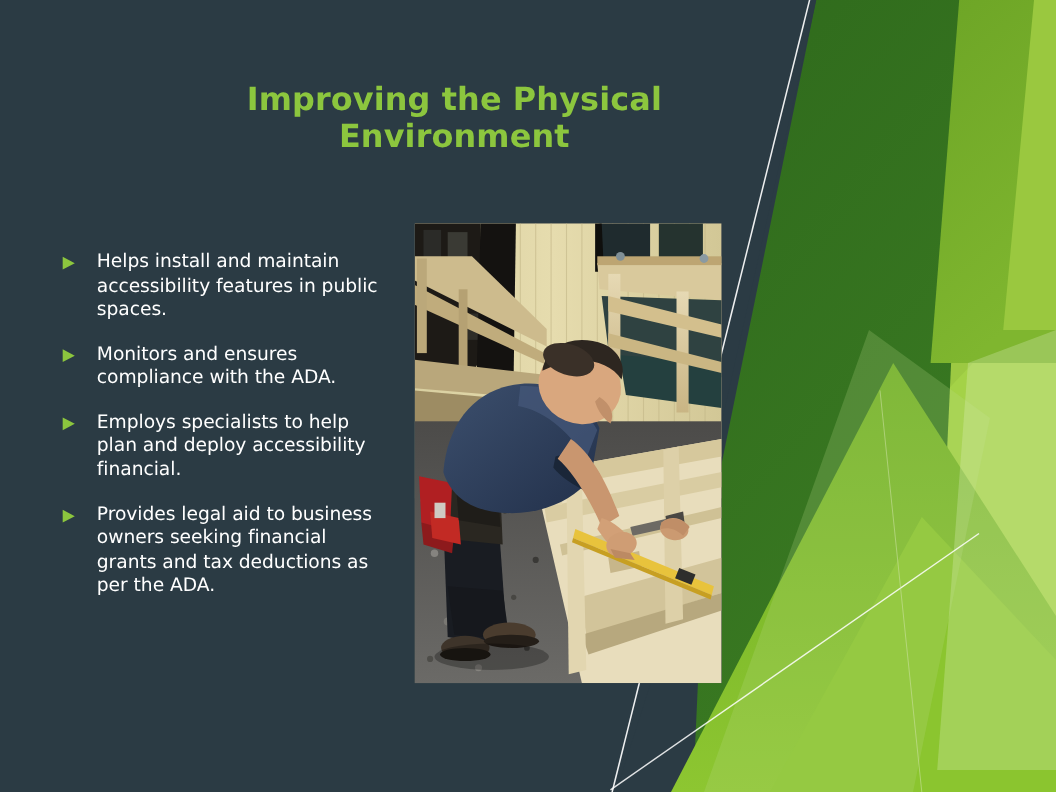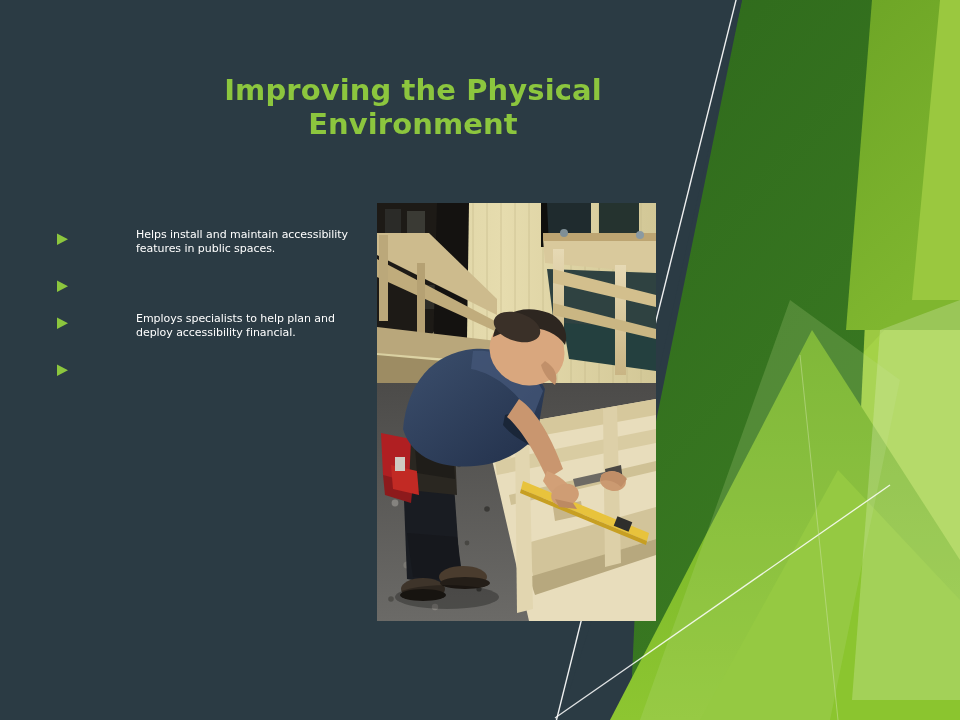--- a/index.html
+++ b/index.html
@@ -48,25 +48,24 @@
     margin-bottom: 19px;
   }
   .bullet-marker {
     flex: 0 0 auto;
     width: 32px;
     padding-top: 5px;
     line-height: 0;
   }
   .bullet-text {
     flex: 1 1 auto;
-    font-size: 11px;
+    font-size: 17px;
     line-height: 1.27;
     color: #ffffff;
     letter-spacing: -0.05px;
-    margin-left: 48px;
   }
   
   #photo {
     position: absolute;
     left: 377px;
     top: 203px;
     width: 279px;
     height: 418px;
     overflow: hidden;
     background: #6a6a62;
@@ -137,37 +136,39 @@
       </span>
       <span class="bullet-text">Helps install and maintain accessibility features in public spaces.</span>
     </div>
 
     <div class="bullet-row">
       <span class="bullet-marker">
         <svg width="13" height="13" viewBox="0 0 13 13">
             <polygon points="1,0.5 12,6.3 1,12.1" fill="#8cc63e"></polygon>
           </svg>
       </span>
+      <span class="bullet-text">Monitors and ensures compliance with the ADA.</span>
     </div>
 
     <div class="bullet-row">
       <span class="bullet-marker">
         <svg width="13" height="13" viewBox="0 0 13 13">
             <polygon points="1,0.5 12,6.3 1,12.1" fill="#8cc63e"></polygon>
           </svg>
       </span>
       <span class="bullet-text">Employs specialists to help plan and deploy accessibility financial.</span>
     </div>
 
     <div class="bullet-row">
       <span class="bullet-marker">
         <svg width="13" height="13" viewBox="0 0 13 13">
             <polygon points="1,0.5 12,6.3 1,12.1" fill="#8cc63e"></polygon>
           </svg>
       </span>
+      <span class="bullet-text">Provides legal aid to business owners seeking financial grants and tax deductions as per the ADA.</span>
     </div>
 
   </div>
 
   <div id="photo">
     <svg width="279" height="418" viewBox="0 0 279 418" preserveAspectRatio="none">
       <defs>
         <linearGradient id="wall" x1="0" y1="0" x2="1" y2="0">
           <stop offset="0%" stop-color="#d8cfa0"></stop>
           <stop offset="45%" stop-color="#e6dcae"></stop>

